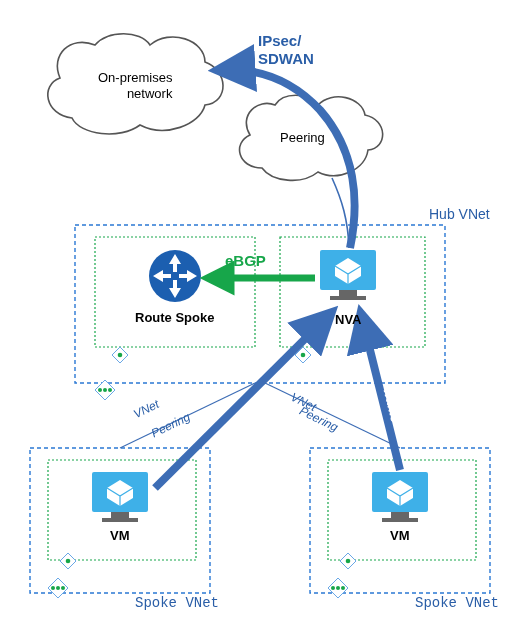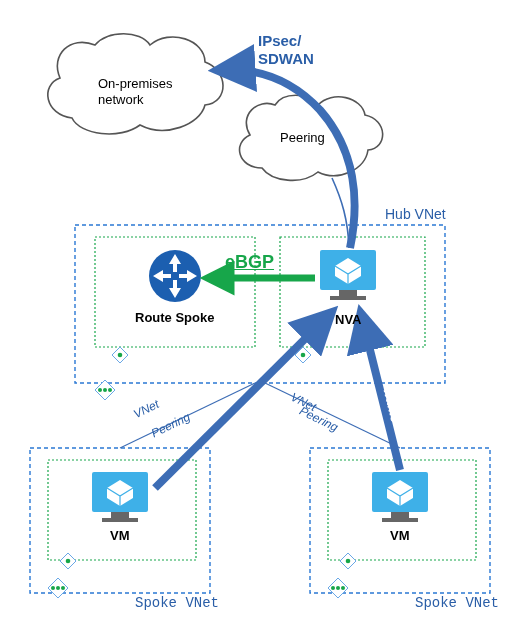--- a/index.html
+++ b/index.html
@@ -15,22 +15,22 @@
   .label {
     position: absolute;
     font-size: 13px;
     color: #000;
     white-space: pre;
     line-height: 1.2;
   }
   .label.bold { font-weight: 600; }
   .label.blue { color: #2a5ea7; font-weight: 600; }
   .label.pairblue { color: #2a5ea7; font-style: italic; font-size: 12px; }
-  .label.green { color: #17a64a; font-weight: 700; font-size: 18px; text-decoration: underline; }
-  .label.hubnet { color: #2a5ea7; font-size: 14px; }
+  .label.green { color: #17a64a; font-weight: 700; font-size: 15px; }
+  .label.hubnet { color: #2a5ea7; font-size: 14px; margin-left: 44px; }
   .label.spokenet { color: #2a5ea7; font-size: 14px; font-family: Liberation Mono, monospace; }
 </style>
 </head>
 <body>
 
 <svg width="507" height="618" viewBox="0 0 507 618" style="position:absolute;left:0;top:0">
   <defs>
     <marker id="arrow-blue" viewBox="0 0 10 10" refX="7" refY="5" markerWidth="6" markerHeight="6" orient="auto-start-reverse">
       <path d="M0,0 L10,5 L0,10 z" fill="#3d6db5"></path>
     </marker>
@@ -154,21 +154,21 @@
 
   <line x1="315" y1="278" x2="210" y2="278" stroke="#17a64a" stroke-width="7" marker-end="url(#arrow-green)"></line>
 
   <line x1="120" y1="448" x2="255" y2="383" stroke="#3d6db5" stroke-width="1.2"></line>
   <line x1="400" y1="448" x2="265" y2="383" stroke="#3d6db5" stroke-width="1.2"></line>
 
   <line x1="155" y1="488" x2="328" y2="316" stroke="#3d6db5" stroke-width="8" marker-end="url(#arrow-blue)"></line>
   <line x1="400" y1="470" x2="362" y2="318" stroke="#3d6db5" stroke-width="8" marker-end="url(#arrow-blue)"></line>
 </svg>
 
-<div class="label" style="left:98px;top:76px;text-align:left">On-premises
+<div class="label" style="left:98px;top:70px;text-align:right">On-premises
 network</div>
 <div class="label" style="left:280px;top:130px">Peering</div>
 
 <div class="label blue" style="left:258px;top:32px;font-size:15px">IPsec/
 SDWAN</div>
 
 <div class="label hubnet" style="left:385px;top:206px">Hub VNet</div>
 
 <div class="label green" style="left:225px;top:252px">eBGP</div>
 

